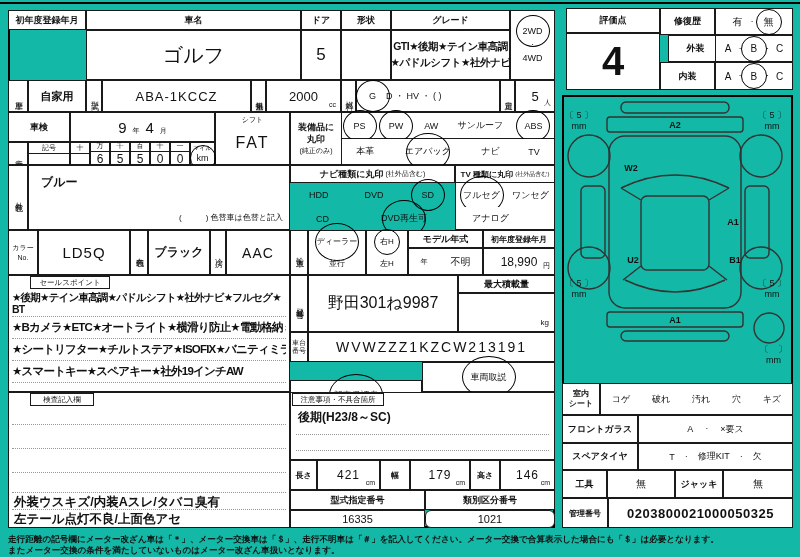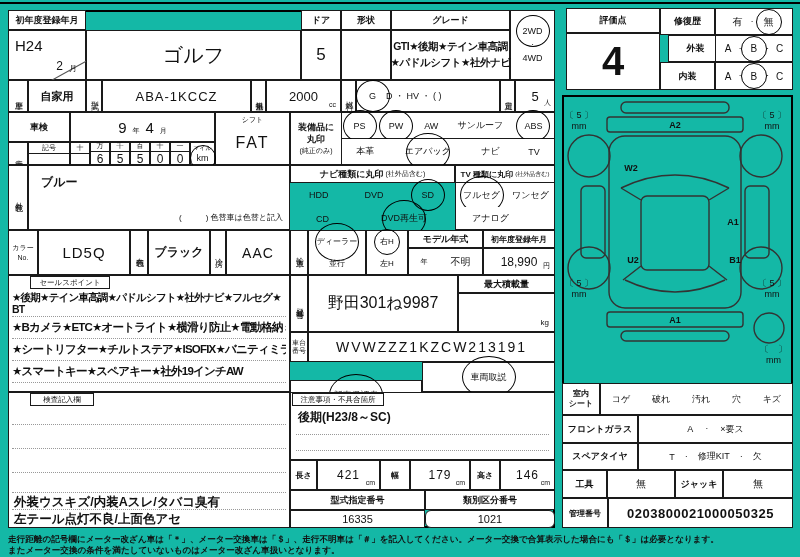--- a/index.html
+++ b/index.html
@@ -29,41 +29,38 @@
 <body>
 
 <div class="sheet">
   <div class="noborder" style="position:absolute;left:0;top:2px;width:800px;height:0;border-top:2px solid #000;"></div>
 
   <div class="cell thick noborder" style="left:8px;top:10px;width:547px;height:518px;border:2px solid #000;background:transparent;"></div>
 
   <div class="cell" style="left:8px;top:10px;width:78px;height:20px;">
       <span class="lbl b">初年度登録年月</span>
     </div>
+  <div class="cell" style="left:86px;top:10px;width:215px;height:20px;">
+      <span class="lbl b">車名</span>
+    </div>
   <div class="cell" style="left:301px;top:10px;width:40px;height:20px;">
       <span class="lbl b">ドア</span>
     </div>
   <div class="cell" style="left:341px;top:10px;width:50px;height:20px;">
       <span class="lbl b">形状</span>
     </div>
   <div class="cell" style="left:391px;top:10px;width:119px;height:20px;">
       <span class="lbl b">グレード</span>
     </div>
   <div class="cell col ov" style="left:510px;top:10px;width:45px;height:70px;font-size:9px;line-height:1.7;">
     <span class="ring md">2WD</span>
     <span style="font-size:7px;">・</span>
     <span>4WD</span>
   </div>
 
-  <div class="cell" style="left:8px;top:30px;width:78px;height:50px;">
-    <span style="position:absolute;left:6px;top:6px;font-size:15px;">H24</span>
-    <span class="noborder" style="position:absolute;left:8px;top:68px;width:80px;border-top:1px solid #555;transform:rotate(-29deg);transform-origin:left center;"></span>
-    <span style="position:absolute;right:22px;bottom:6px;font-size:12px;">2</span>
-    <span style="position:absolute;right:8px;bottom:5px;font-size:8px;">月</span>
-  </div>
   <div class="cell" style="left:86px;top:30px;width:215px;height:50px;font-size:20px;">
       <span>ゴルフ</span>
     </div>
   <div class="cell" style="left:301px;top:30px;width:40px;height:50px;font-size:17px;">
       <span>5</span>
     </div>
   <div class="cell" style="left:341px;top:30px;width:50px;height:50px;">
       <span></span>
     </div>
   <div class="cell col" style="left:391px;top:30px;width:119px;height:50px;font-size:10.5px;font-weight:bold;letter-spacing:-0.5px;line-height:1.5;white-space:nowrap;">

